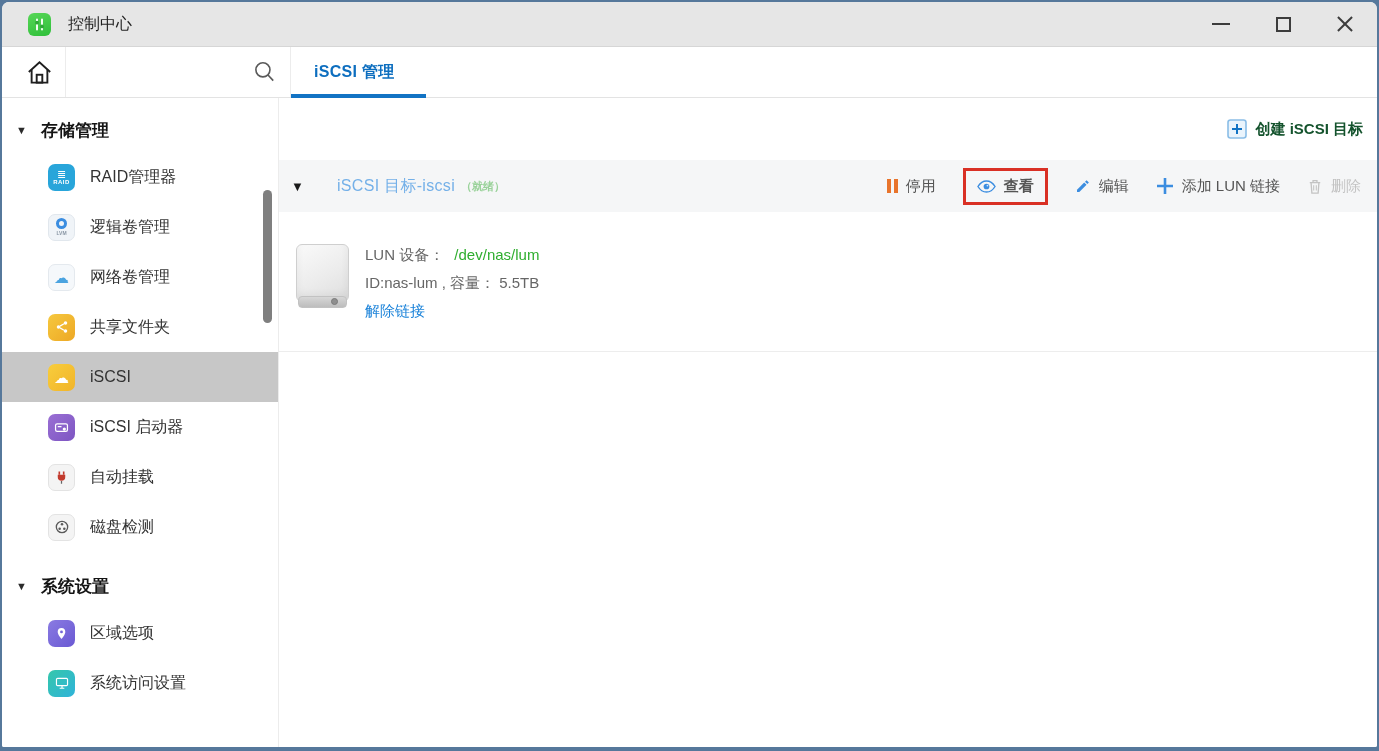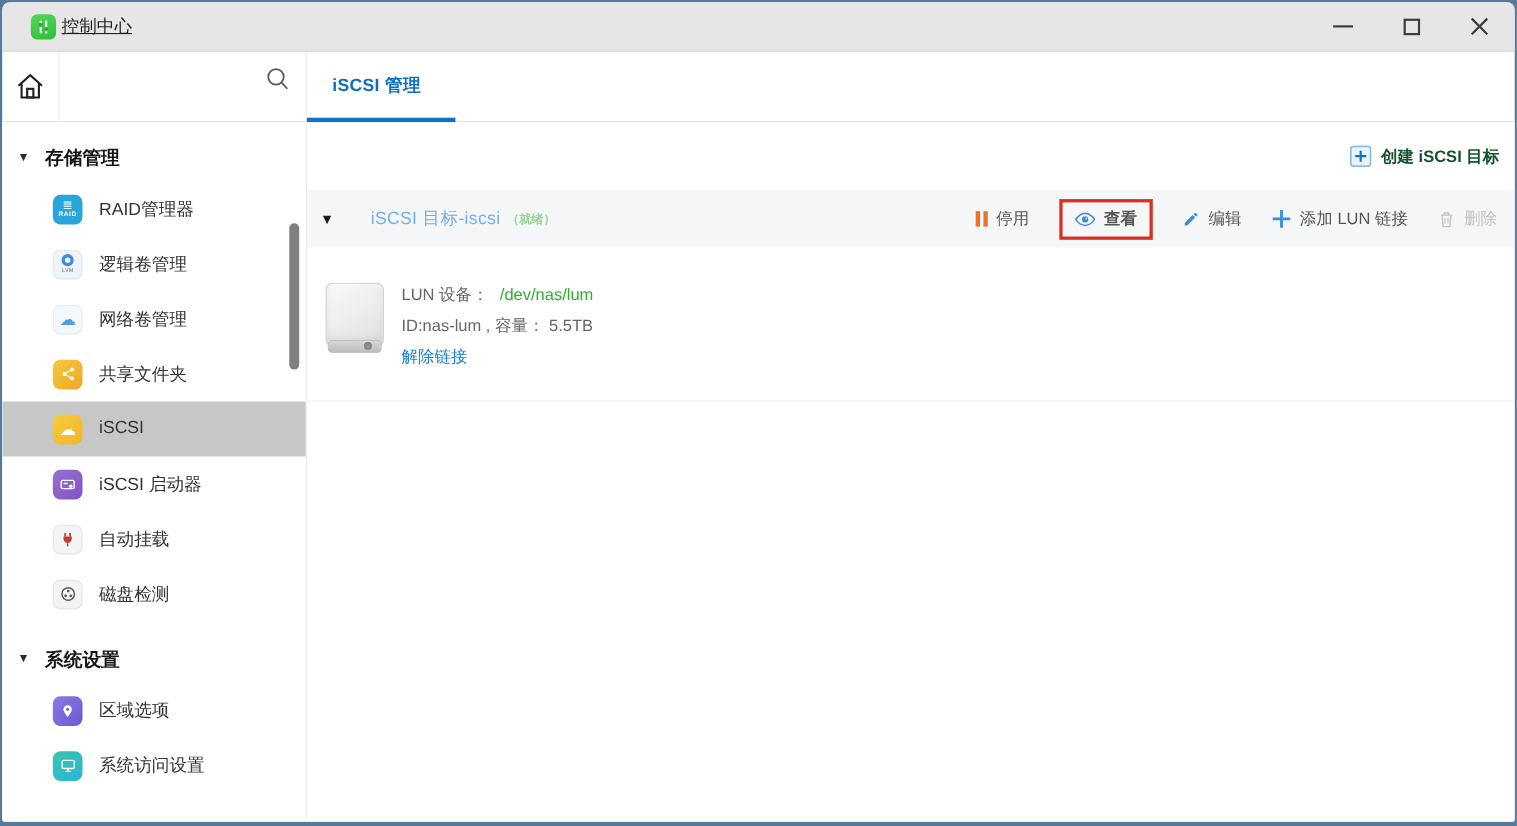--- a/index.html
+++ b/index.html
@@ -18,34 +18,34 @@
   
   .titlebar {
     height:45px; background:#e6e6e6; border-bottom:1px solid #d6d6d6;
     display:flex; align-items:center; padding:0 22px 0 26px; flex:none;
   }
   .app-icon {
     width:23px; height:23px; border-radius:6px;
     background:linear-gradient(160deg,#57d657,#2fbf3a);
     display:flex; align-items:center; justify-content:center; flex:none;
   }
-  .app-title { font-size:16px; color:#1f1f1f; margin-left:5px;text-decoration:underline; }
+  .app-title { font-size:16px; color:#1f1f1f; margin-left:17px; }
   .win-controls { margin-left:auto; display:flex; align-items:center; gap:42px; }
   .win-btn { width:20px; height:20px; display:flex; align-items:center; justify-content:center; cursor:default; }
   .min-glyph { width:18px; height:2px; background:#3c3c3c; }
   .max-glyph { width:15px; height:15px; border:2px solid #3c3c3c; }
   .close-glyph { position:relative; width:18px; height:18px; }
   .close-glyph::before,.close-glyph::after {
     content:""; position:absolute; left:8px; top:-1px; width:2px; height:20px; background:#3c3c3c;
   }
   .close-glyph::before { transform:rotate(45deg); }
   .close-glyph::after { transform:rotate(-45deg); }
 
   
-  .header-row { height:64px; display:flex; flex:none; border-bottom:1px solid #e3e3e3; }
+  .header-row { height:51px; display:flex; flex:none; border-bottom:1px solid #e3e3e3;padding-left:12px; }
   .side-header { width:277px; flex:none; display:flex; border-right:1px solid #ececec; }
   .home-cell {
     width:52px; flex:none; display:flex; align-items:center; justify-content:center;
     border-right:1px solid #ececec;
   }
   .search-cell { flex:1; position:relative; display:flex; align-items:center; }
   .search-input {
     border:none; outline:none; background:transparent; width:100%;
     padding:0 44px 0 12px; font-size:14px; height:100%;
   }

